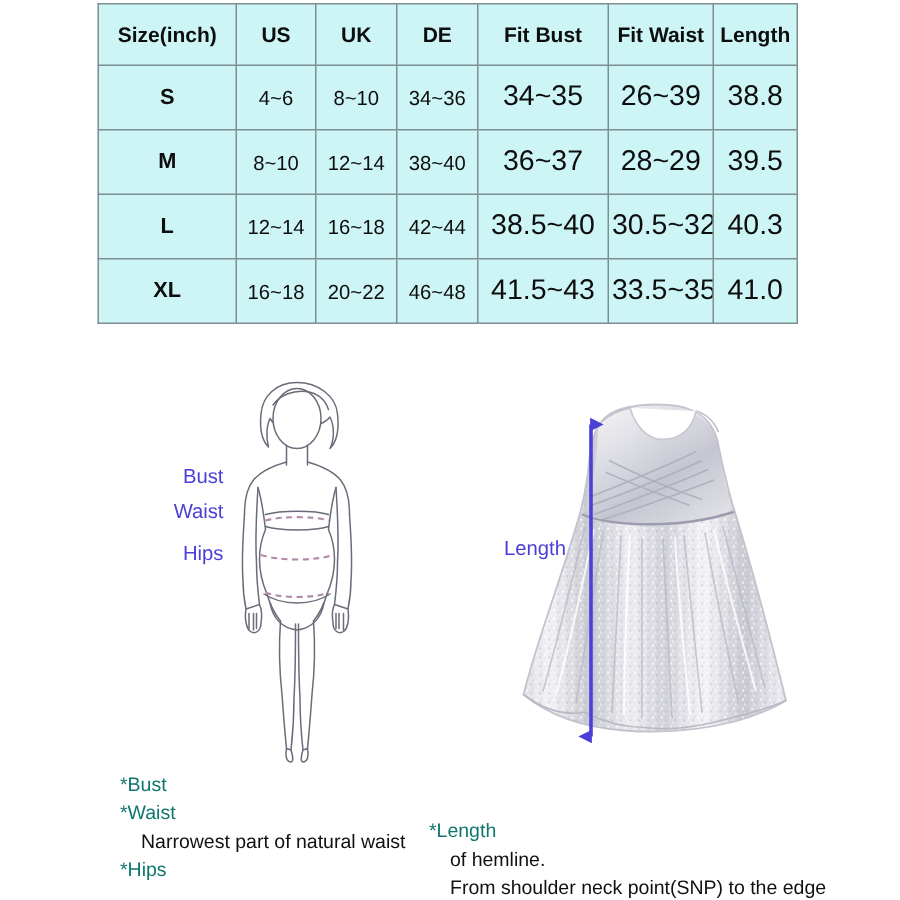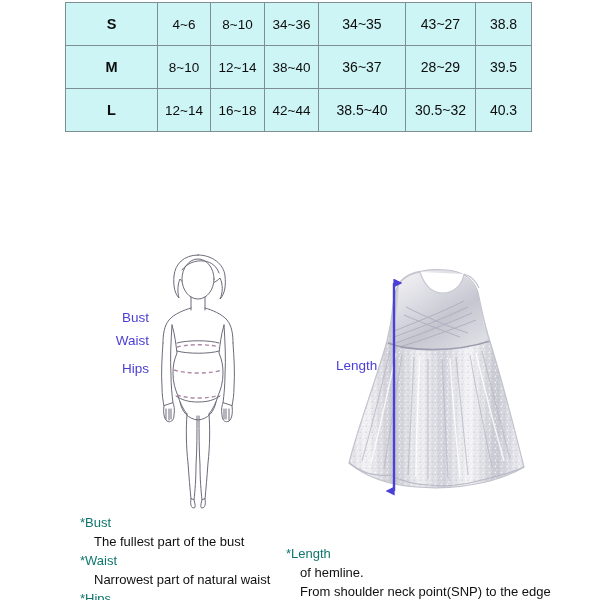--- a/index.html
+++ b/index.html
@@ -28,21 +28,21 @@
     width: 466px;
     table-layout: fixed;
     background: #cdf5f5;
   }
   table.size-table td {
     border: 1px solid #7d8f93;
     background: #cdf5f5;
     text-align: center;
     vertical-align: middle;
     height: 42px;
-    font-size: 14px;
+    font-size: 19px;
     color: #0d0d0d;
     padding: 0 2px;
     overflow: hidden;
     white-space: nowrap;
   }
   table.size-table tr.header-row td {
     font-weight: bold;
     font-size: 14px;
     height: 40px;
   }
@@ -155,28 +155,37 @@
     <colgroup>
       <col class="c0">
         <col class="c1">
         <col class="c2">
         <col class="c3">
         <col class="c4">
         <col class="c5">
         <col class="c6">
     </colgroup>
     <tbody>
+      <tr class="header-row">
+        <td>Size(inch)</td>
+        <td>US</td>
+        <td>UK</td>
+        <td>DE</td>
+        <td>Fit Bust</td>
+        <td>Fit Waist</td>
+        <td>Length</td>
+      </tr>
 
       <tr>
         <td class="size-cell">S</td>
         <td class="italic-cell">4~6</td>
         <td class="italic-cell">8~10</td>
         <td class="italic-cell">34~36</td>
         <td>34~35</td>
-        <td>43~27</td>
+        <td>26~39</td>
         <td>38.8</td>
       </tr>
 
       <tr>
         <td class="size-cell">M</td>
         <td class="italic-cell">8~10</td>
         <td class="italic-cell">12~14</td>
         <td class="italic-cell">38~40</td>
         <td>36~37</td>
         <td>28~29</td>
@@ -186,20 +195,29 @@
       <tr>
         <td class="size-cell">L</td>
         <td class="italic-cell">12~14</td>
         <td class="italic-cell">16~18</td>
         <td class="italic-cell">42~44</td>
         <td>38.5~40</td>
         <td>30.5~32</td>
         <td>40.3</td>
       </tr>
 
+      <tr>
+        <td class="size-cell">XL</td>
+        <td class="italic-cell">16~18</td>
+        <td class="italic-cell">20~22</td>
+        <td class="italic-cell">46~48</td>
+        <td>41.5~43</td>
+        <td>33.5~35</td>
+        <td>41.0</td>
+      </tr>
 
     </tbody>
   </table>
 </div>
 
 <div id="figure-area">
 
   <div class="meas-label" id="label-bust">Bust</div>
   <div class="meas-label" id="label-waist">Waist</div>
   <div class="meas-label" id="label-hips">Hips</div>
@@ -365,21 +383,20 @@
       </marker>
     </defs>
     <line x1="50" y1="28" x2="50" y2="236" stroke="#4b3fd6" stroke-width="2.4" marker-start="url(#arrUp)" marker-end="url(#arrDown)"></line>
   </svg>
 </div>
 
 <div id="length-label">Length</div>
 
 <div id="notes-left">
   <div class="note-term">*Bust</div>
-  <div class="note-desc">The fullest part of the bust</div>
   <div class="note-term">*Waist</div>
   <div class="note-desc">Narrowest part of natural waist</div>
   <div class="note-term">*Hips</div>
 
 </div>
 
 <div id="notes-right">
   <div class="note-term">*Length</div>
   <div class="note-desc">of hemline.</div>
   <div class="note-desc">From shoulder neck point(SNP) to the edge</div>

